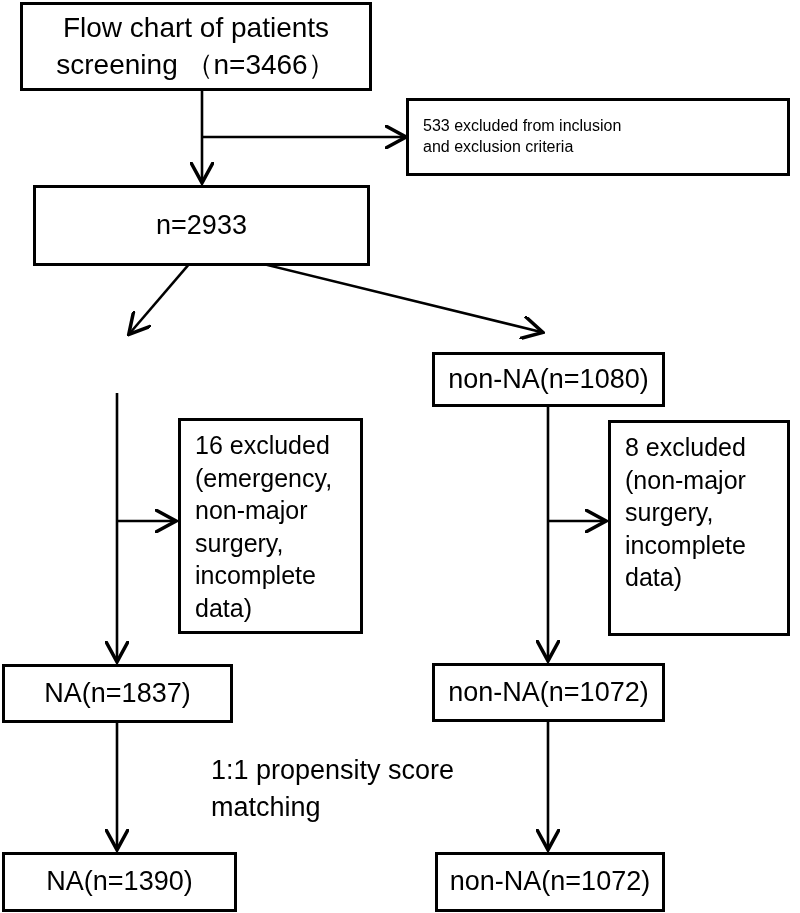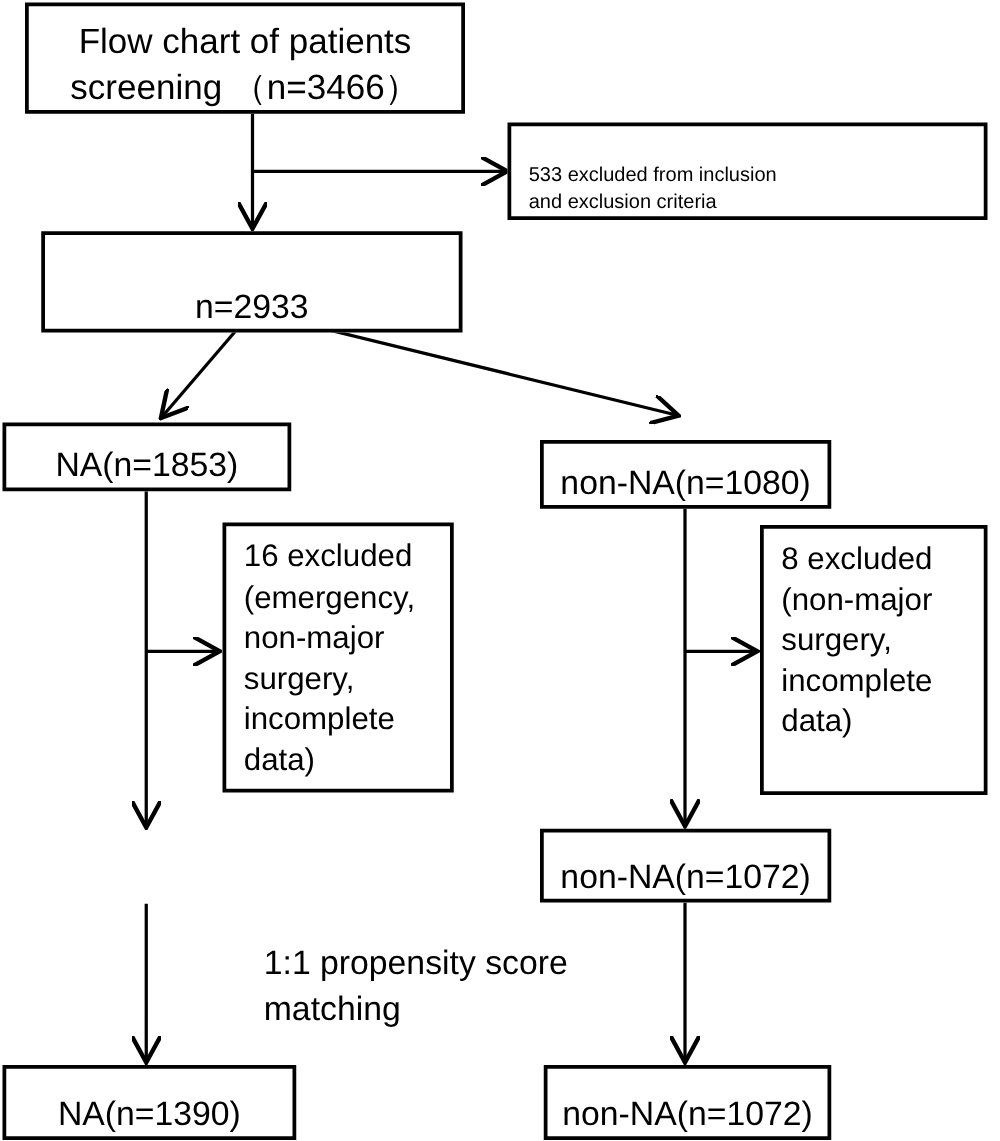--- a/index.html
+++ b/index.html
@@ -15,21 +15,21 @@
     font-family: "Liberation Sans", sans-serif;
     overflow: hidden;
   }
   .node {
     position: absolute;
     box-sizing: border-box;
     border: 3px solid #000000;
     background: #ffffff;
     color: #000000;
     display: flex;
-    align-items: flex-end;
+    align-items: center;
     white-space: pre-line;
     line-height: 1.30;
   }
   .node.center {
     justify-content: center;
     text-align: center;
   }
   .node.left {
     justify-content: flex-start;
     text-align: left;
@@ -105,23 +105,20 @@
 
   <div class="node left pad-l f26" style="left:406px; top:98px; width:384px; height:78px;">
     <span>533 excluded from inclusion
 and exclusion criteria</span>
   </div>
 
   <div class="node center f27" style="left:33px; top:185px; width:337px; height:81px;">
     <span>n=2933</span>
   </div>
 
-  <div class="node center f27" style="left:2px; top:338px; width:231px; height:55px;">
-    <span>NA(n=1853)</span>
-  </div>
 
   <div class="node center f27" style="left:432px; top:352px; width:233px; height:55px;">
     <span>non-NA(n=1080)</span>
   </div>
 
   <div class="node left topleft pad-l pad-t f25" style="left:178px; top:418px; width:185px; height:216px;">
     <span>16 excluded
 (emergency,
 non-major
 surgery,
@@ -130,20 +127,23 @@
   </div>
 
   <div class="node left topleft pad-l pad-t f25" style="left:608px; top:420px; width:182px; height:216px;">
     <span>8 excluded
 (non-major
 surgery,
 incomplete
 data)</span>
   </div>
 
+  <div class="node center f27" style="left:2px; top:664px; width:231px; height:59px;">
+    <span>NA(n=1837)</span>
+  </div>
 
   <div class="node center f27" style="left:432px; top:663px; width:233px; height:59px;">
     <span>non-NA(n=1072)</span>
   </div>
 
   <div class="node center f27" style="left:2px; top:852px; width:235px; height:60px;">
     <span>NA(n=1390)</span>
   </div>
 
   <div class="node center f27" style="left:435px; top:852px; width:230px; height:60px;">

